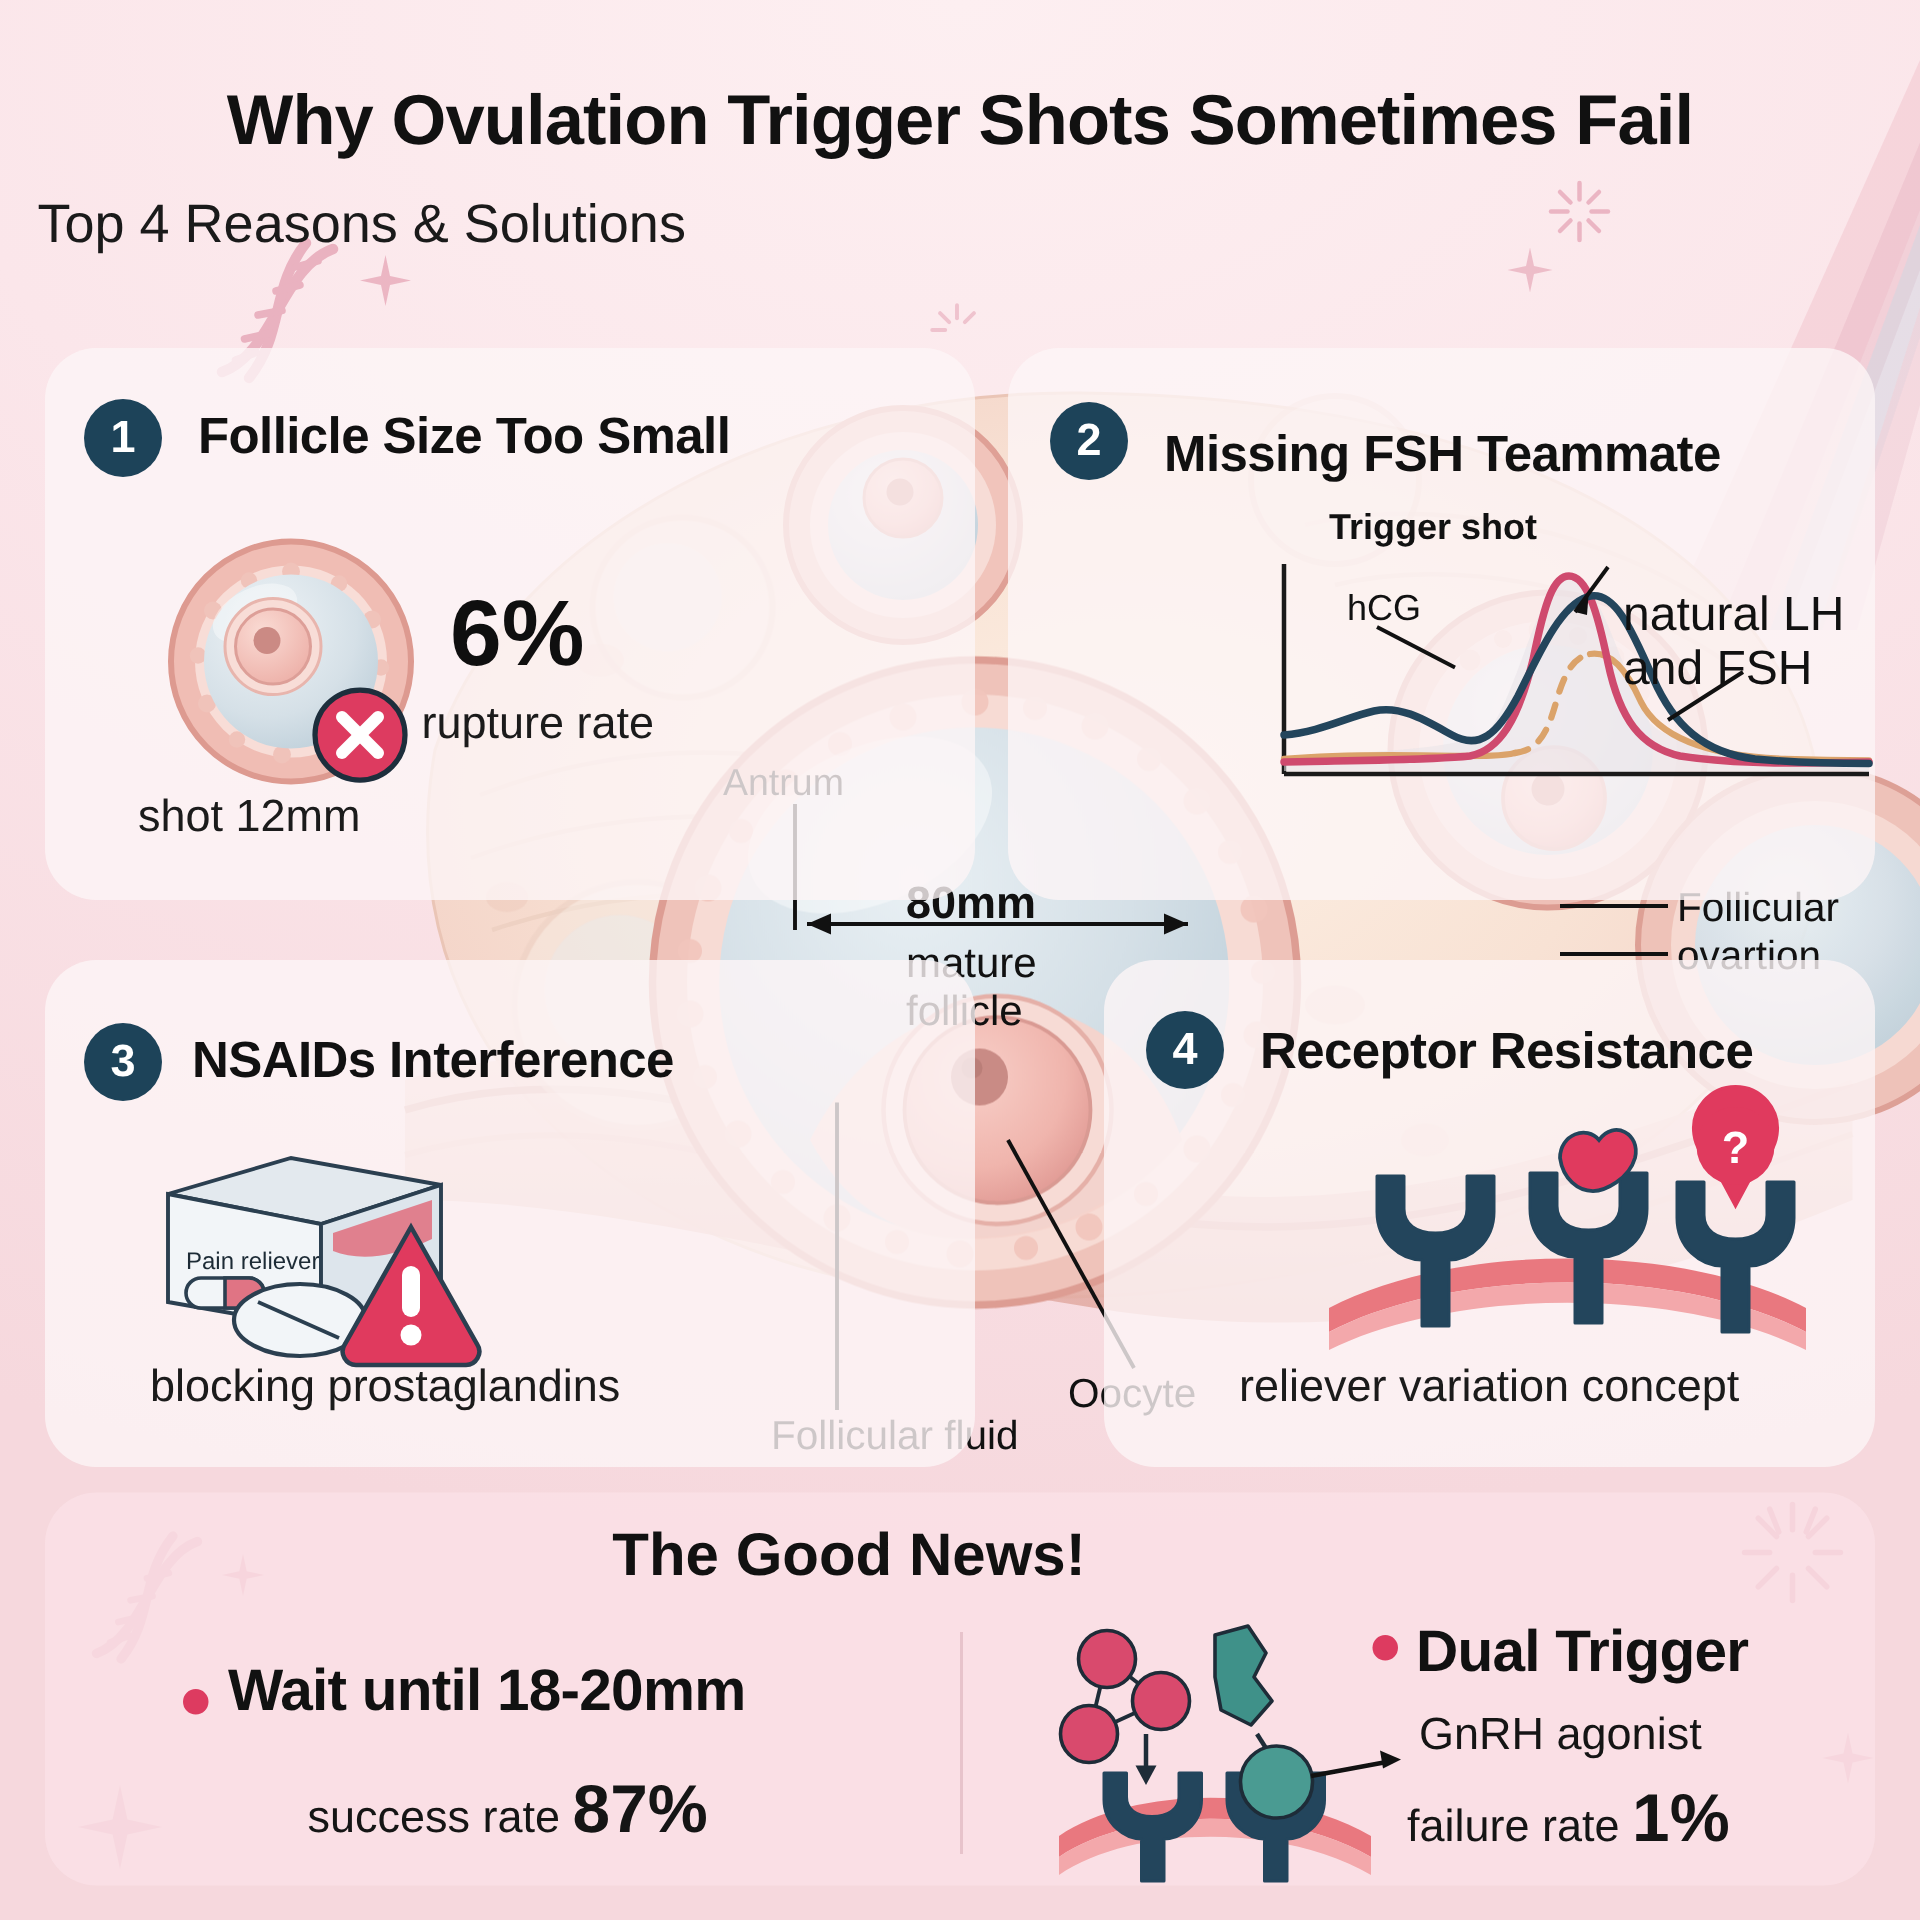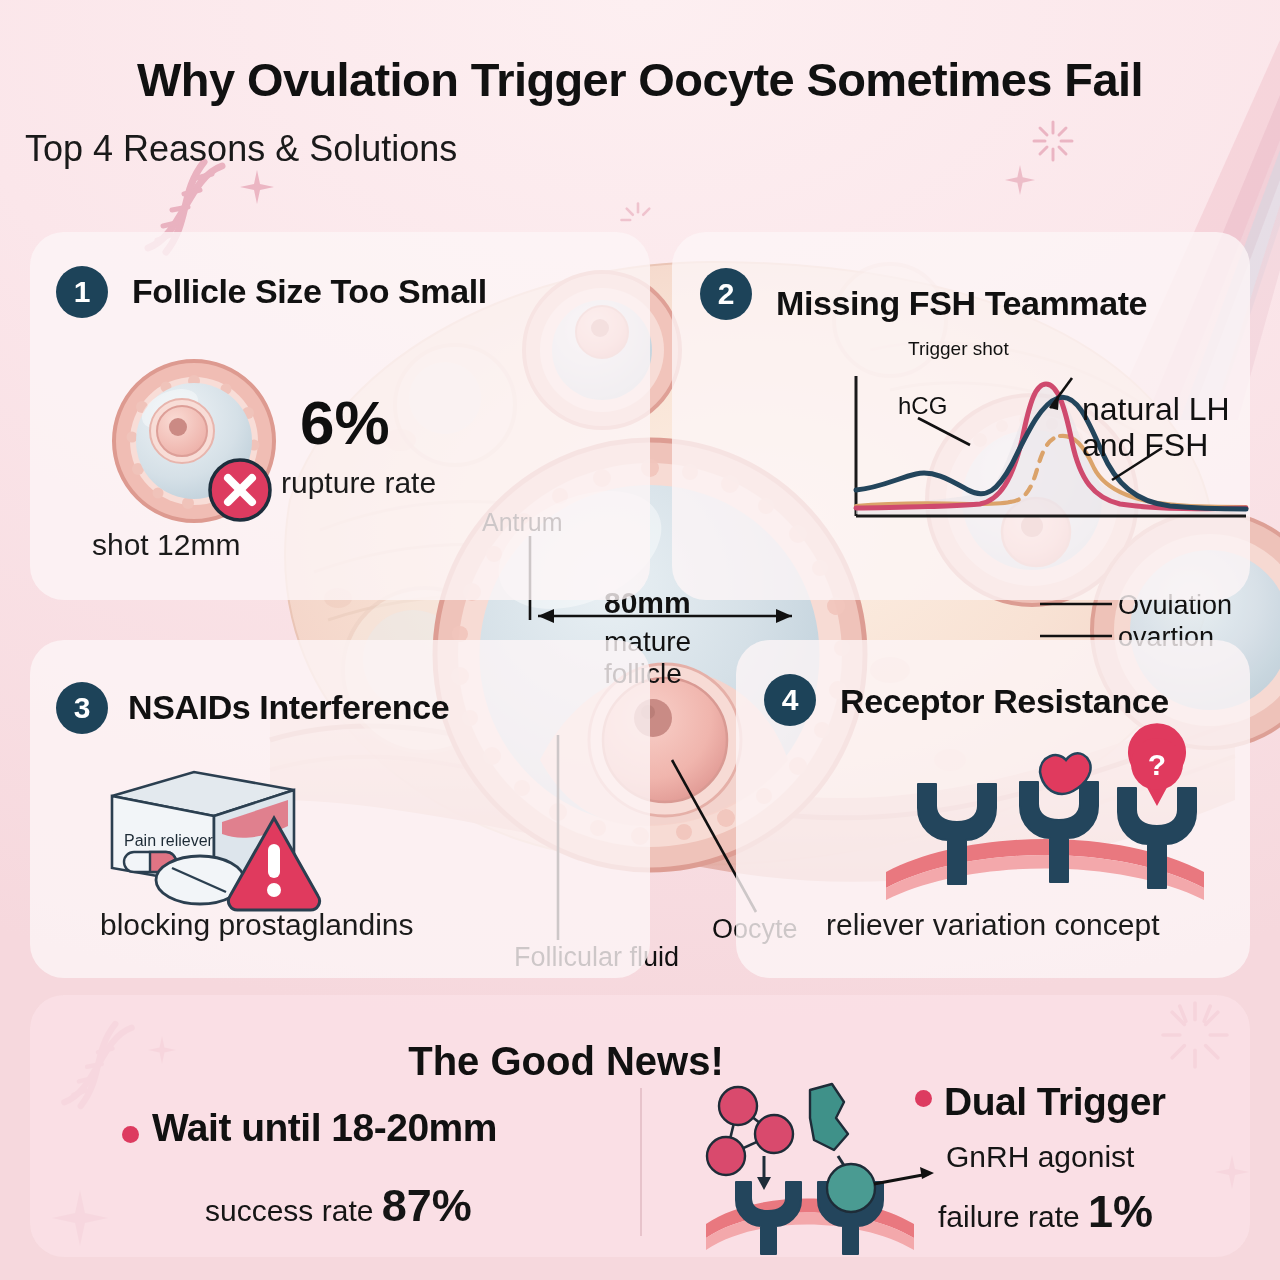--- a/index.html
+++ b/index.html
@@ -61,21 +61,21 @@
 
   
   .anlabel {
     position:absolute; font-size:25px; color:#111; white-space:nowrap;
   }
   .anlabel.big { font-size:28px; font-weight:bold; }
 
   
   .news-title {
     position:absolute; top:1015px; left:0; width:1132px; text-align:center;
-    font-size:40px; font-weight:bold; color:#111;margin-top:24px;
+    font-size:40px; font-weight:bold; color:#111;
   }
   .dot { position:absolute; width:17px; height:17px; border-radius:50%; background:#dd3b60; }
   .news-bold { position:absolute; font-size:39px; font-weight:bold; color:#111; white-space:nowrap; letter-spacing:-0.5px;}
   .news-sub  { position:absolute; font-size:30px; color:#151515; white-space:nowrap; }
   .news-sub b{ font-size:45px; font-weight:bold; }
   .divider { position:absolute; background:#e7c3cb; width:2px; }
   svg { display:block; overflow:visible; }
 </style>
 </head>
 <body>
@@ -329,24 +329,24 @@
       <line x1="1040" y1="636" x2="1112" y2="636"></line>
     </g>
   </svg>
 
   <div class="anlabel" style="left:482px; top:508px;">Antrum</div>
   <div class="anlabel big" style="left:604px; top:586px; font-size:30px;">80mm</div>
   <div class="anlabel" style="left:604px; top:626px; font-size:28px;">mature</div>
   <div class="anlabel" style="left:604px; top:658px; font-size:28px;">follicle</div>
   <div class="anlabel" style="left:514px; top:942px; font-size:27px;">Follicular fluid</div>
   <div class="anlabel" style="left:712px; top:914px; font-size:27px;">Oocyte</div>
-  <div class="anlabel" style="left:1118px; top:590px; font-size:27px;">Ovulation</div>
+  <div class="anlabel" style="left:1118px; top:590px; font-size:27px;">Follicular</div>
   <div class="anlabel" style="left:1118px; top:622px; font-size:27px;">ovartion</div>
 
-  <div class="title">Why Ovulation Trigger Oocyte Sometimes Fail</div>
+  <div class="title">Why Ovulation Trigger Shots Sometimes Fail</div>
   <div class="subtitle">Top 4 Reasons &amp; Solutions</div>
 
   <div class="card" id="card1"></div>
   <div class="badge" style="left:56px; top:266px;">1</div>
   <div class="cardtitle" style="left:132px; top:272px;">Follicle Size Too Small</div>
 
   <svg class="ribbon" style="left:108px; top:355px;" width="180" height="180" viewBox="0 0 180 180">
     <defs>
       <radialGradient id="sfA" cx="36%" cy="30%" r="74%">
         <stop offset="0%" stop-color="#eef3f6"></stop>
@@ -389,21 +389,21 @@
   </svg>
 
   <div class="bignum" style="position:absolute; left:300px; top:392px;">6%</div>
   <div class="caption" style="left:281px; top:466px;">rupture rate</div>
   <div class="caption" style="left:92px; top:528px;">shot 12mm</div>
 
   <div class="card" id="card2"></div>
   <div class="badge" style="left:700px; top:268px;">2</div>
   <div class="cardtitle" style="left:776px; top:284px;">Missing FSH Teammate</div>
 
-  <div class="anlabel big" style="left:908px; top:338px; font-size:19px; font-weight:normal;">Trigger shot</div>
+  <div class="anlabel big" style="left:886px; top:338px; font-size:24px; font-weight:bold;">Trigger shot</div>
 
   <svg class="ribbon" style="left:850px; top:370px;" width="400" height="160" viewBox="0 0 400 160">
 
     <line x1="6" y1="6" x2="6" y2="146" stroke="#1a1a1a" stroke-width="3"></line>
     <line x1="6" y1="146" x2="396" y2="146" stroke="#1a1a1a" stroke-width="3"></line>
 
     <path d="M6 134 C 60 132, 110 130, 140 120 C 160 100, 175 18, 196 14
              C 215 12, 228 70, 250 112 C 270 132, 330 134, 396 136 L396 144 L6 144 Z" fill="#e8e4e8" opacity=".55"></path>
 
     <path d="M6 136 C 40 133, 80 133, 120 134 C 140 134, 152 134, 160 132" fill="none" stroke="#dba36a" stroke-width="4.2" stroke-linecap="round"></path>

